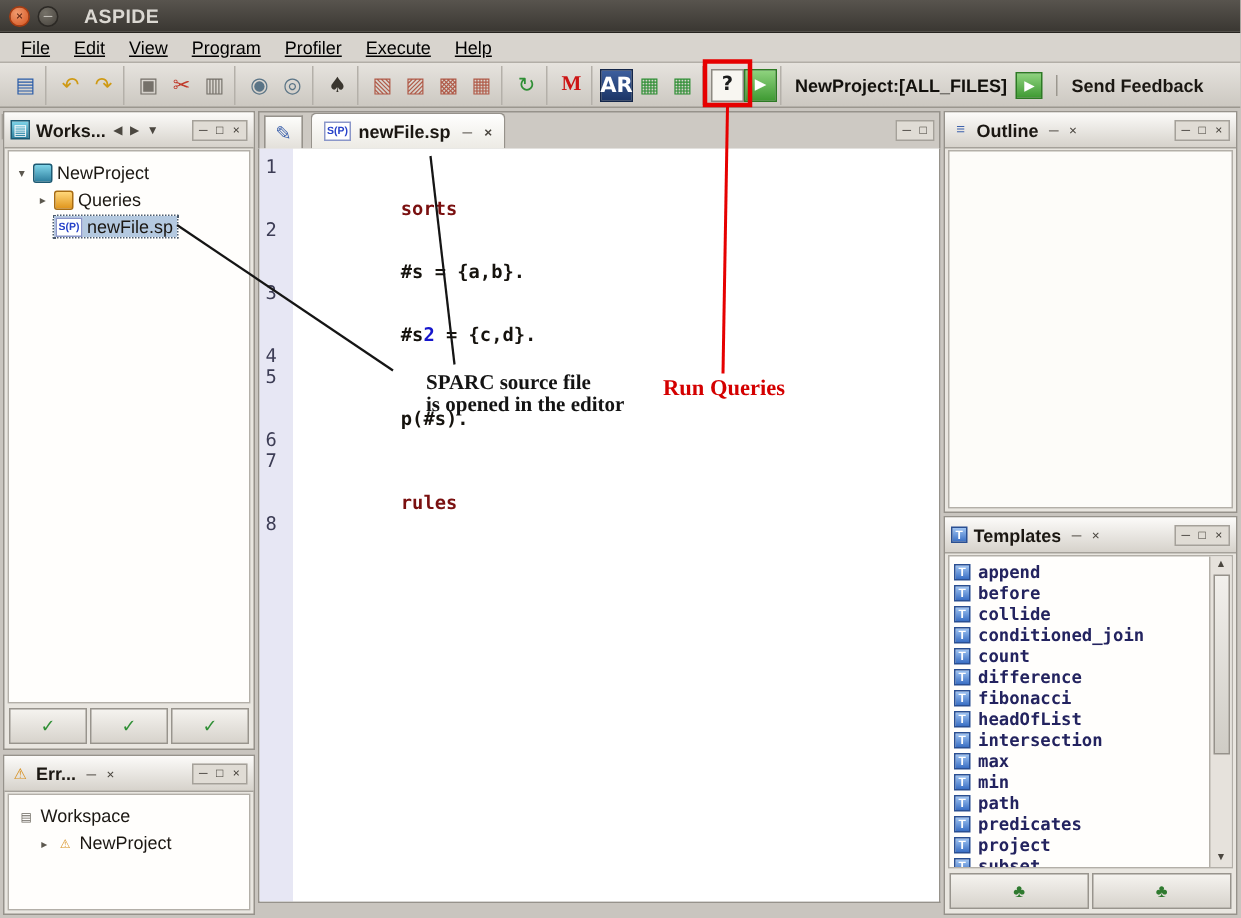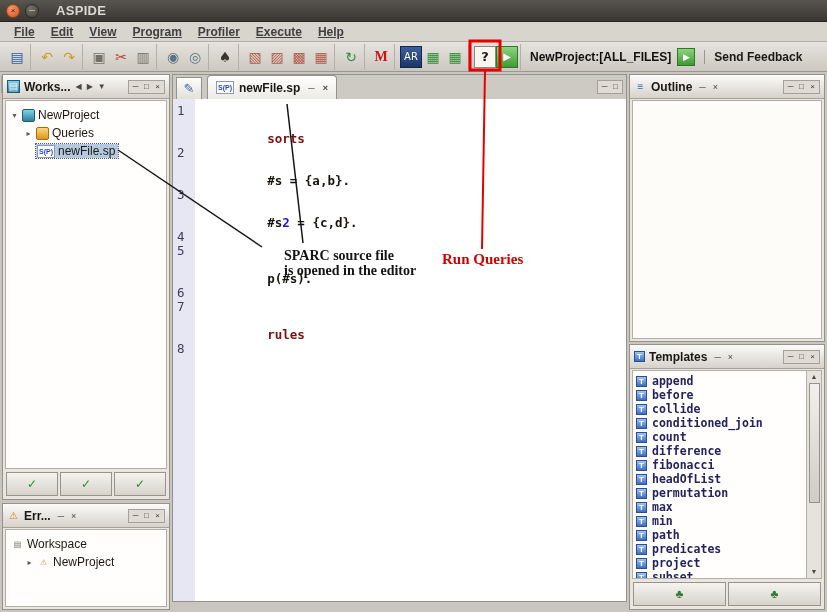--- a/index.html
+++ b/index.html
@@ -12,34 +12,34 @@
     display:flex;align-items:center;gap:5px;padding:0 6px}
   .tb-circle{width:14px;height:14px;border-radius:50%;display:flex;align-items:center;justify-content:center;
     font-size:8px;line-height:1;cursor:pointer}
   .tb-close{background:radial-gradient(circle at 35% 30%,#f09a6e,#d4541f);border:1px solid #a63c12;color:#47180a}
   .tb-min{background:radial-gradient(circle at 35% 30%,#767269,#45413b);border:1px solid #2c2925;color:#d8d5cf}
   .win-title{color:#dbd8d2;font-weight:bold;font-size:13px;margin-left:12px;letter-spacing:.3px}
 
   
   .menubar{position:absolute;left:0;top:22px;width:827px;height:20px;background:#d8d4ce;
     border-bottom:1px solid #b2aea7;display:flex;align-items:center;padding:0 6px}
-  .menu-item{padding:1px 8px;font-weight:bold;text-decoration:underline;color:#404040;cursor:pointer;white-space:nowrap}
+  .menu-item{padding:1px 8px;font-weight:normal;text-decoration:underline;color:#000000;cursor:pointer;white-space:nowrap}
 
   
   .toolbar{position:absolute;left:0;top:42px;width:827px;height:30px;
     background:linear-gradient(#e6e3de,#ccc8c1);border-bottom:1px solid #9b978f;
     display:flex;align-items:center;padding:0 4px}
   .tb-groups{display:flex;align-items:center}
   .tb-group{display:flex;align-items:center;padding:0 2px;margin-right:3px;border-right:1px solid #b4b0a9;height:26px}
   .tb-btn{width:22px;height:22px;border:1px solid transparent;background:transparent;display:flex;
     align-items:center;justify-content:center;font-size:14px;cursor:pointer;font-family:"DejaVu Sans",sans-serif}
   .c-blue{color:#2a5ca8}.c-gold{color:#cf9a14}.c-gray{color:#75716a}.c-red{color:#c03a2b}
   .c-slate{color:#5a7486}.c-dark{color:#3a362f}.c-rose{color:#b05a48}.c-green{color:#2f8f35}
   .c-redtext{color:#cc1414;font-weight:bold;font-family:"Liberation Serif",serif}
-  .c-navy{background:linear-gradient(#3d5f9e,#1c3566);color:#fff;font-size:10px;font-weight:normal;border:1px solid #14264a}
+  .c-navy{background:linear-gradient(#3d5f9e,#1c3566);color:#fff;font-size:14px;font-weight:bold;border:1px solid #14264a}
   .c-help{background:#f8f6f1;border:1px solid #8d8982;color:#1c1c1c;font-weight:bold;font-size:13px}
   .c-greenbg{background:linear-gradient(#8fd37f,#3f9a33);color:#fff;border:1px solid #2d7a24;font-size:10px}
   .tb-project{font-weight:bold;margin:0 6px;white-space:nowrap;color:#12100c}
   .tb-run{width:18px;height:18px;background:linear-gradient(#8fd37f,#3f9a33);border:1px solid #2d7a24;
     color:#fff;font-size:9px;display:flex;align-items:center;justify-content:center;cursor:pointer}
   .tb-feedback{margin-left:9px;padding-left:9px;border-left:1px solid #9b978f;font-weight:bold;white-space:nowrap}
 
   
   .panel{position:absolute;background:#e9e6e0;border:1px solid #96928b}
   .panel-header{height:24px;display:flex;align-items:center;gap:4px;padding:0 4px;
@@ -441,21 +441,21 @@
       <div class="tpl-row">
         <span class="icon-T">T</span>
         <span class="tpl-label">fibonacci</span>
       </div>
       <div class="tpl-row">
         <span class="icon-T">T</span>
         <span class="tpl-label">headOfList</span>
       </div>
       <div class="tpl-row">
         <span class="icon-T">T</span>
-        <span class="tpl-label">permutation</span>
+        <span class="tpl-label">intersection</span>
       </div>
       <div class="tpl-row">
         <span class="icon-T">T</span>
         <span class="tpl-label">max</span>
       </div>
       <div class="tpl-row">
         <span class="icon-T">T</span>
         <span class="tpl-label">min</span>
       </div>
       <div class="tpl-row">

